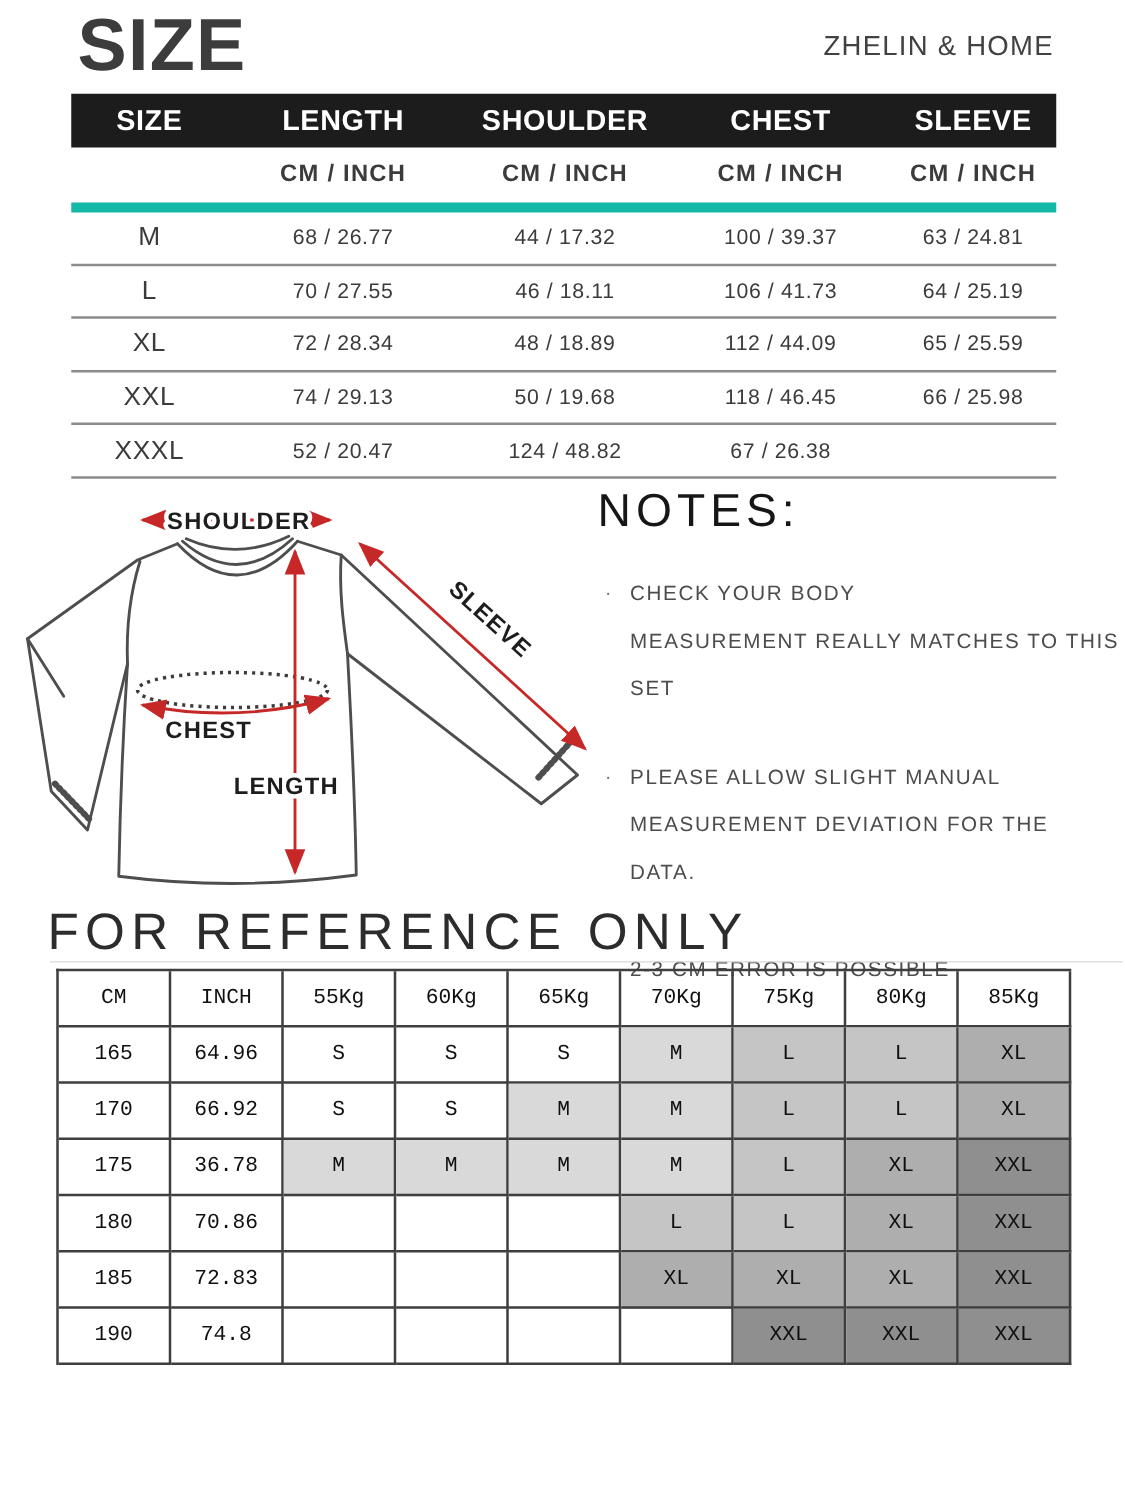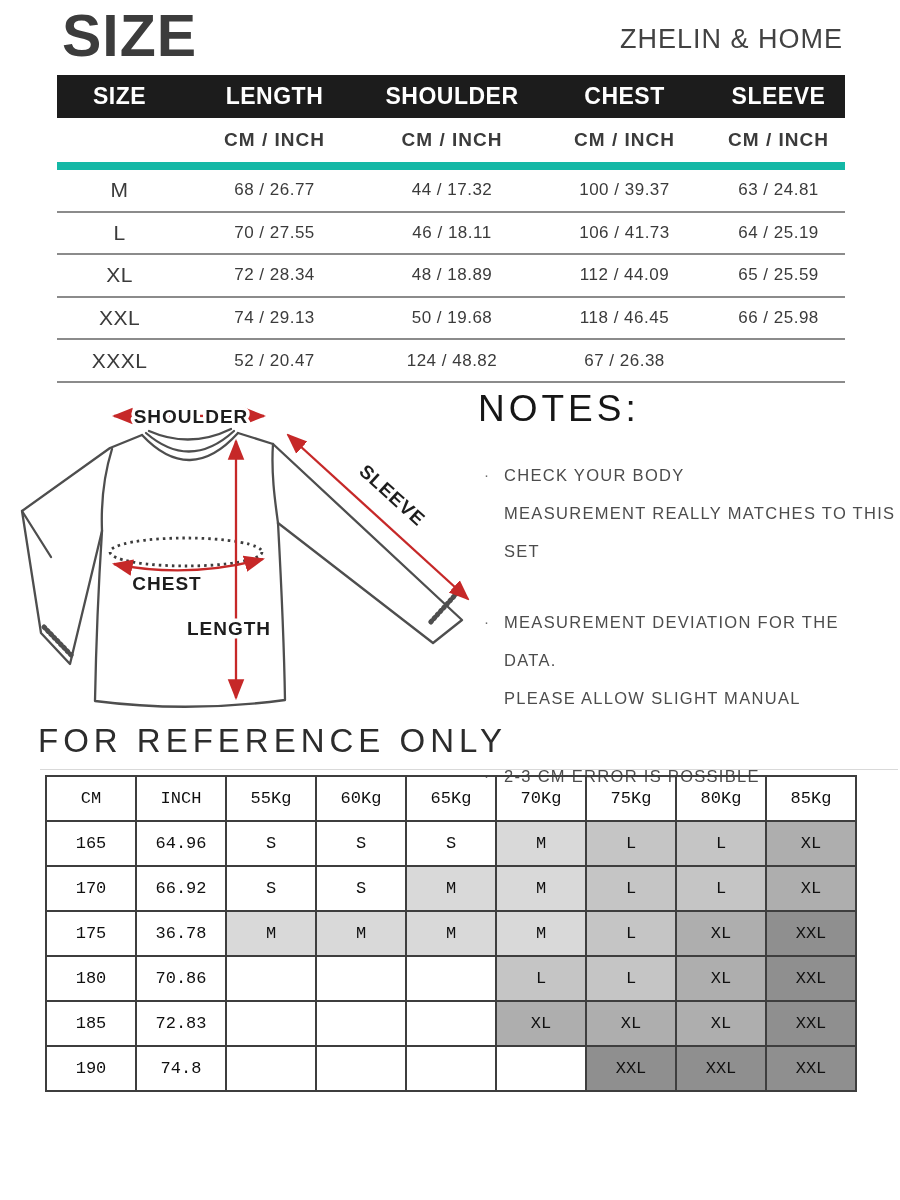--- a/index.html
+++ b/index.html
@@ -6,21 +6,21 @@
   .canvas{
     position:relative;width:900px;height:1200px;background:#ffffff;overflow:hidden;
     font-family:"Liberation Sans",sans-serif;color:#3a3a3a;
   }
   
   .page-title{
     position:absolute;left:62px;top:2px;font-size:59px;font-weight:700;
     color:#3c3c3c;letter-spacing:1px;
   }
   .brand{
-    position:absolute;right:57px;top:24px;font-size:27px;font-weight:500;
+    position:absolute;right:57px;top:24px;font-size:22px;font-weight:500;
     color:#424242;letter-spacing:1px;text-align:right;
   }
   
   .size-table{position:absolute;left:57px;top:75px;width:788px;}
   .st-grid{display:grid;grid-template-columns:125px 185px 170px 175px 133px;}
   .bar{background:#1c1c1c;height:43px;}
   .bar .hcell{
     color:#ffffff;font-weight:700;font-size:23px;letter-spacing:0.5px;
     display:flex;align-items:center;justify-content:center;height:43px;
   }
@@ -46,21 +46,21 @@
   .notes{position:absolute;left:478px;top:388px;width:418px;}
   .notes-heading{
     font-size:37px;font-weight:400;color:#161616;letter-spacing:4px;margin:0 0 26px 0;
   }
   .note-item{position:relative;padding-left:26px;margin-bottom:33px;
     font-size:16.5px;letter-spacing:1.3px;color:#4c4c4c;line-height:38px;}
   .note-item .bullet{position:absolute;left:6px;top:0;color:#6a6a6a;font-size:15px;}
   .note-item.gap{margin-top:40px;}
   
   .ref-title{
-    position:absolute;left:38px;top:722px;font-size:33px;font-weight:400;
+    position:absolute;left:38px;top:722px;font-size:41px;font-weight:400;
     color:#2c2c2c;letter-spacing:5px;
   }
   .ref-topline{position:absolute;left:40px;top:769px;width:858px;height:1px;background:#d9d9d9;}
   .ref-table{
     position:absolute;left:45px;top:775px;width:810px;
     border-top:2px solid #3e3e3e;border-left:2px solid #3e3e3e;
     font-family:"Liberation Mono","DejaVu Sans Mono",monospace;
   }
   .ref-row{display:grid;grid-template-columns:repeat(9,90px);}
   .ref-cell{
@@ -176,22 +176,22 @@
   <div class="notes">
     <div class="notes-heading">NOTES:</div>
     <div id="notes-list">
         <div class="note-item">
           <span class="bullet">·</span>
           <div>CHECK YOUR BODY</div>
           <div>MEASUREMENT REALLY MATCHES TO THIS SET</div>
         </div>
         <div class="note-item">
           <span class="bullet">·</span>
+          <div>PLEASE ALLOW SLIGHT MANUAL</div>
           <div>MEASUREMENT DEVIATION FOR THE DATA.</div>
-          <div>PLEASE ALLOW SLIGHT MANUAL</div>
         </div>
         <div class="note-item gap">
           <span class="bullet">·</span>
           <div>2-3 CM ERROR IS POSSIBLE</div>
         </div>
       </div>
   </div>
 
   <div class="ref-title">FOR REFERENCE ONLY</div>
   <div class="ref-topline"></div>

